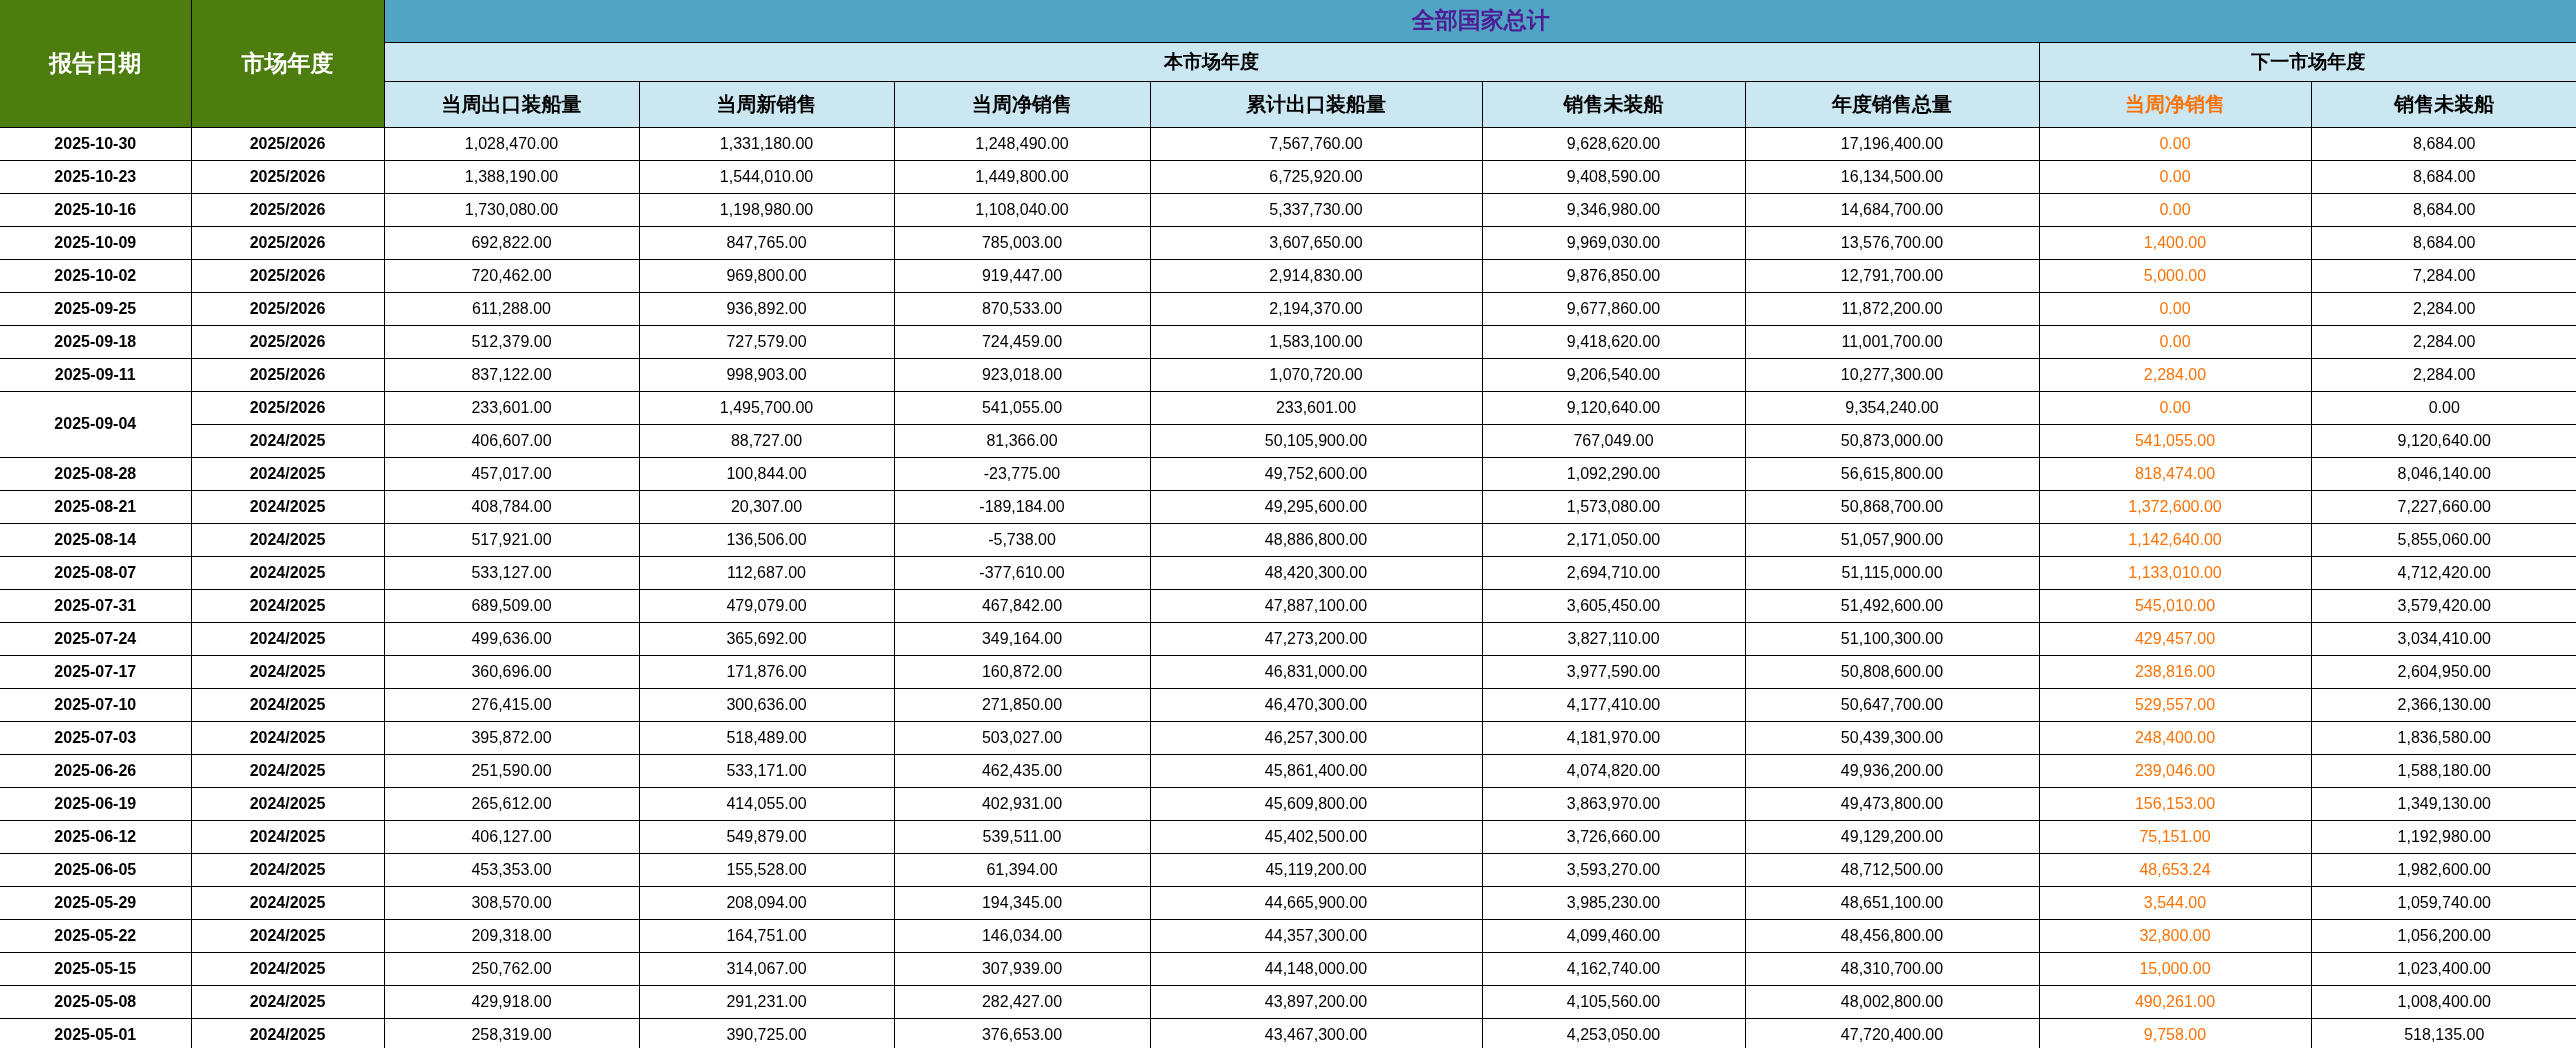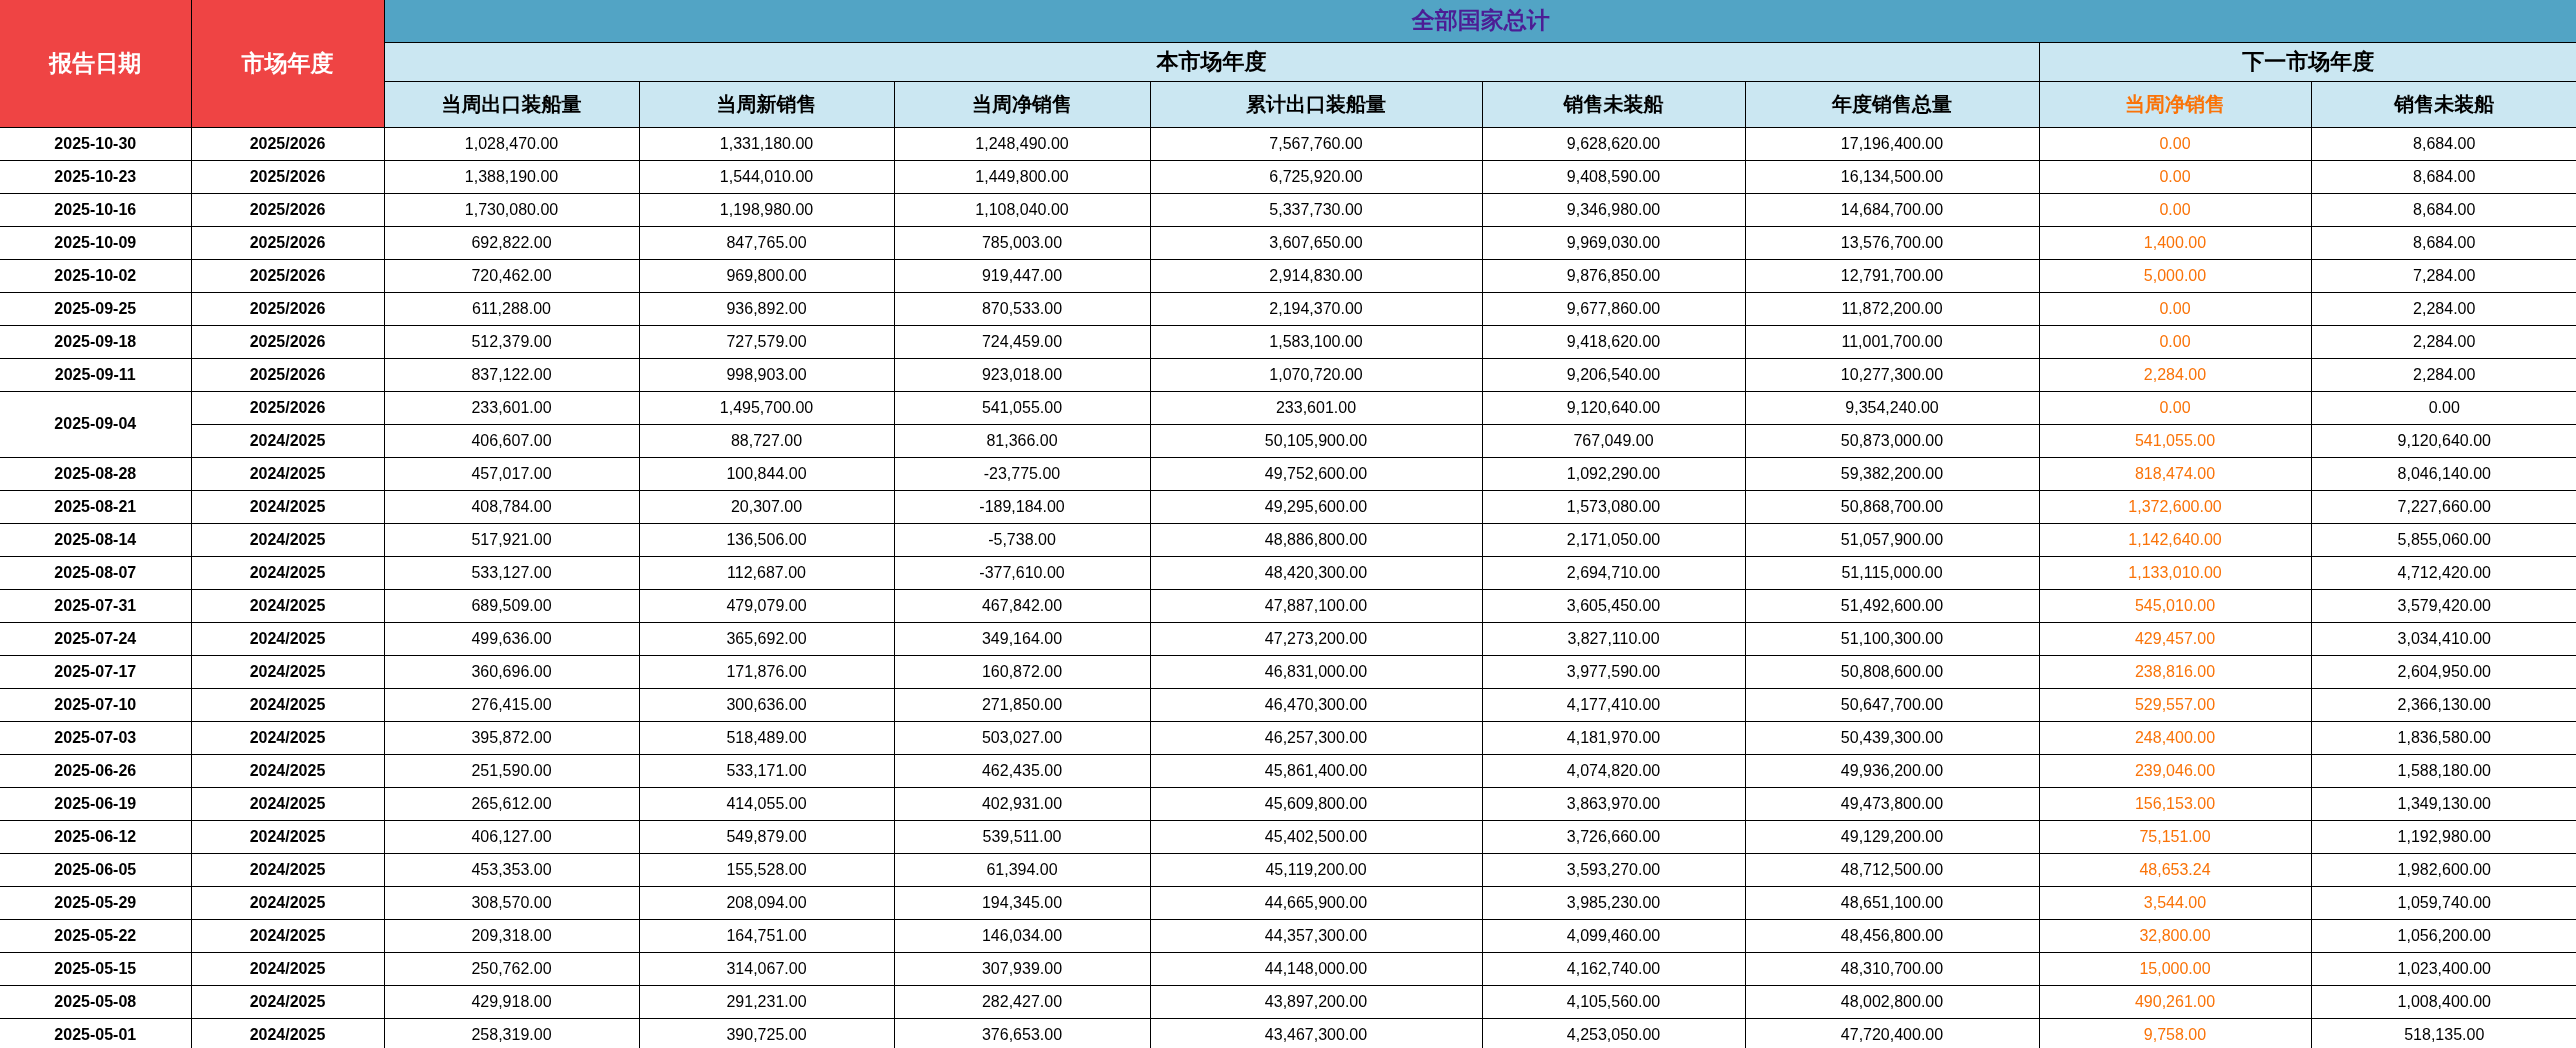--- a/index.html
+++ b/index.html
@@ -12,23 +12,23 @@
   }
   thead tr.r1 th{border-top:none}
   th:first-child,td.date{border-left:none}
   th:last-child,td:last-child{border-right:none}
 
   tr.r1{height:42px}
   tr.r2{height:39px}
   tr.r3{height:46px}
   tbody tr{height:33px;background:#ffffff}
 
-  .corner{background:#ef4444;color:#ffffff;font-size:23px;font-weight:bold}
+  .corner{background:#4d7c0f;color:#ffffff;font-size:23px;font-weight:bold}
   .title {background:#52A4C5;color:#4c1d95;font-size:23px;font-weight:bold}
-  .group {background:#CBE7F2;color:#000;font-size:22px;font-weight:bold}
+  .group {background:#CBE7F2;color:#000;font-size:19px;font-weight:bold}
   .group.next{color:#000000}
   .colhead{background:#CBE7F2;color:#000;font-size:20px;font-weight:bold}
   .colhead.orange{color:#FA7308}
 
   td.date,td.year{font-weight:bold;font-size:16px}
   td.num{font-size:16px}
   td.num.orange{color:#FA7308}
 </style>
 </head>
 <body>
@@ -188,21 +188,21 @@
         <td class="num">9,120,640.00</td>
       </tr>
       <tr>
         <td class="date">2025-08-28</td>
         <td class="year">2024/2025</td>
         <td class="num">457,017.00</td>
         <td class="num">100,844.00</td>
         <td class="num">-23,775.00</td>
         <td class="num">49,752,600.00</td>
         <td class="num">1,092,290.00</td>
-        <td class="num">59,382,200.00</td>
+        <td class="num">56,615,800.00</td>
         <td class="num orange">818,474.00</td>
         <td class="num">8,046,140.00</td>
       </tr>
       <tr>
         <td class="date">2025-08-21</td>
         <td class="year">2024/2025</td>
         <td class="num">408,784.00</td>
         <td class="num">20,307.00</td>
         <td class="num">-189,184.00</td>
         <td class="num">49,295,600.00</td>

